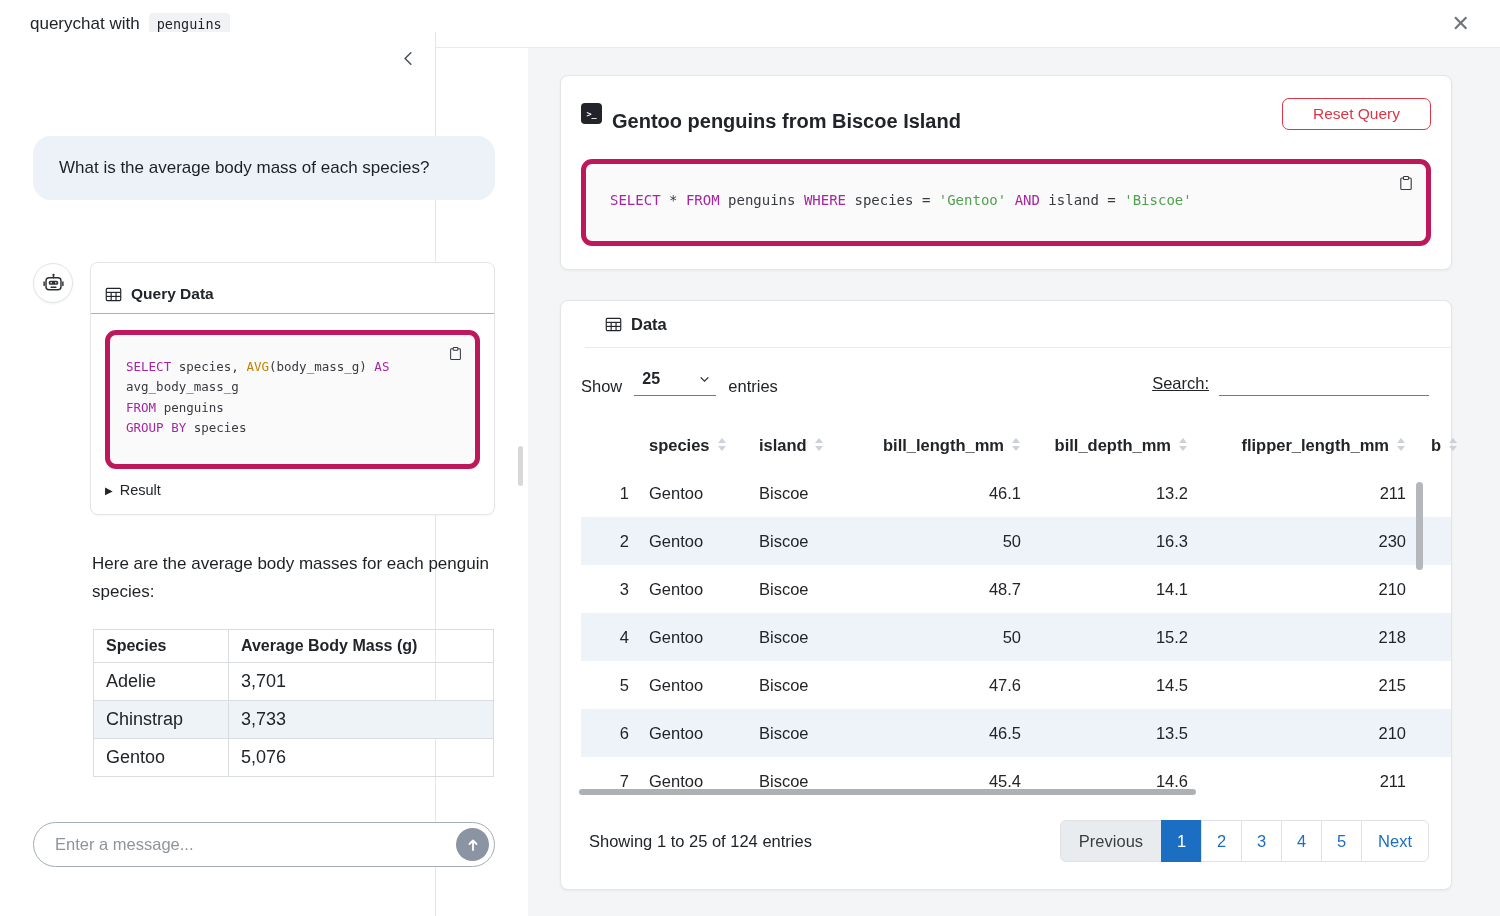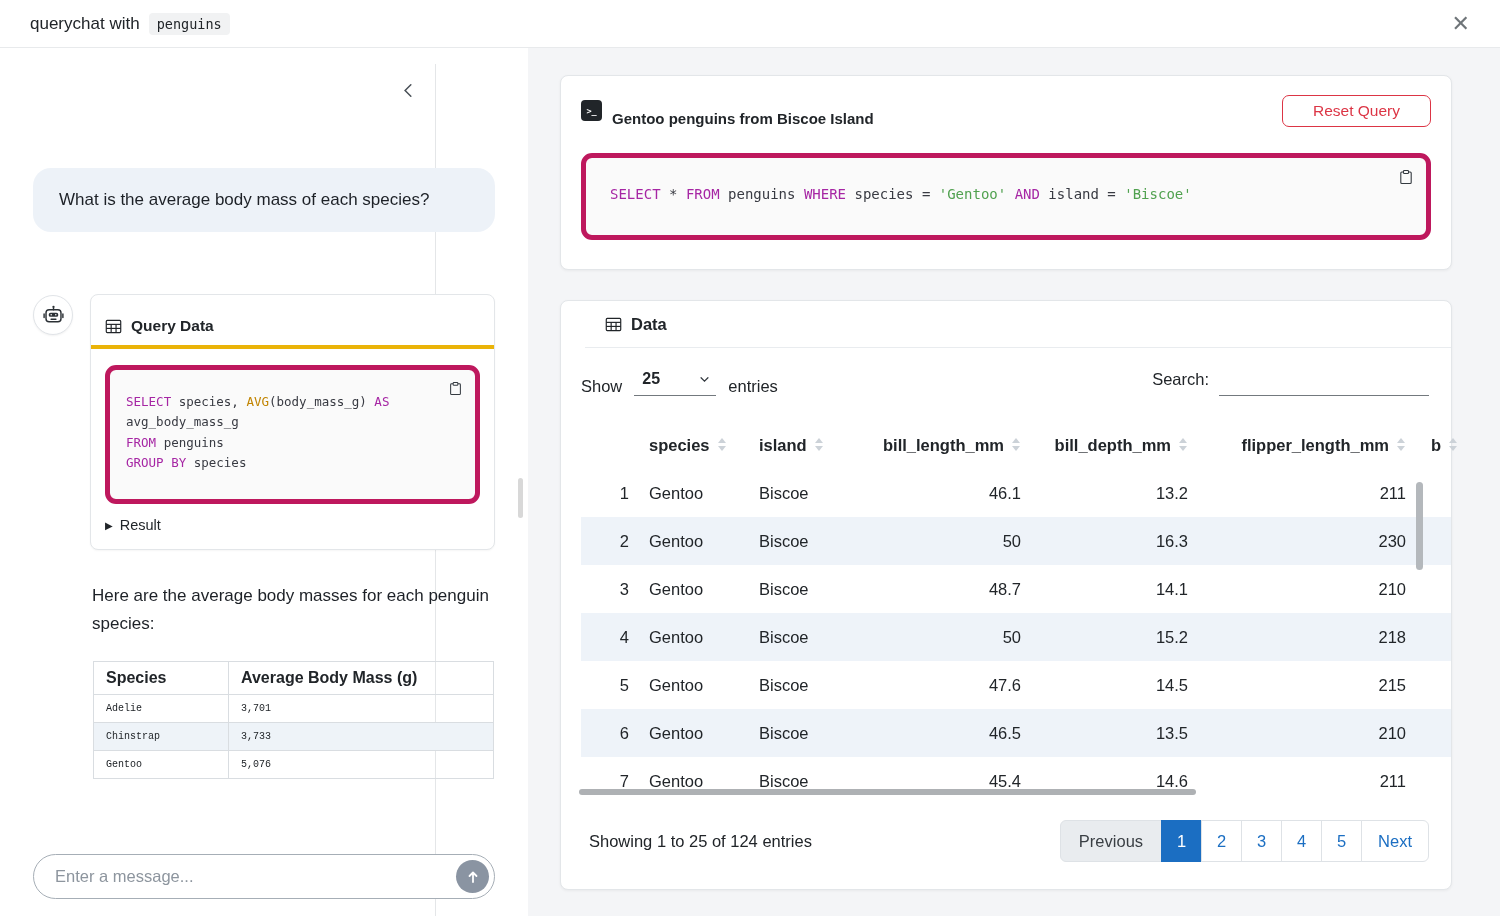--- a/index.html
+++ b/index.html
@@ -9,32 +9,32 @@
   
   .topbar { position:absolute; left:0; top:0; width:1500px; height:48px; background:#fff;
     border-bottom:1px solid #e8eaec; display:flex; align-items:center; padding:0 22px 0 30px; }
   .topbar .title { font-size:17px; display:flex; align-items:center; gap:9px; }
   .chip { font-family:"DejaVu Sans Mono", monospace; font-size:13.5px; background:#f1f2f3;
     padding:3px 8px; border-radius:4px; }
   .close-btn { margin-left:auto; background:none; border:none; font-size:22px; color:#6f7579;
     cursor:pointer; line-height:1; padding:4px 8px; }
 
   
-  .chat-panel { position:absolute; left:0; top:64px; width:436px; bottom:0; background:#fff;
+  .chat-panel { position:absolute; left:0; top:32px; width:436px; bottom:0; background:#fff;
     border-right:1px solid #e4e6e8; }
   .collapse-btn { position:absolute; top:14px; right:14px; background:none; border:none; cursor:pointer; padding:4px; }
   .bubble { position:absolute; top:104px; left:33px; width:462px; padding:18px 26px;
     border-radius:18px; background:#edf2f8; font-size:17px; line-height:1.62; color:#1d2127; }
   .bot-avatar { position:absolute; top:231px; left:33px; width:40px; height:40px; background:#fff;
     border:1px solid #e1e4e8; border-radius:50%; display:flex; align-items:center; justify-content:center;
     box-shadow:0 1px 2px rgba(0,0,0,.05); }
 
   .tool-card { position:absolute; top:230px; left:90px; width:405px; background:#fff;
     border:1px solid #e3e6e9; border-radius:8px; box-shadow:0 1px 2px rgba(0,0,0,.04); }
-  .tc-header { display:flex; align-items:flex-start; padding:12px 14px 10px; border-bottom:4px solid #eab308; }
+  .tc-header { display:flex; align-items:flex-start; padding:12px 14px 10px; border-bottom:1px solid #eab308; }
   .tc-title-group { display:flex; align-items:center; gap:9px; margin-top:10px; }
   .tc-title { font-weight:700; font-size:15.5px; }
   .tc-right { margin-left:auto; display:flex; align-items:flex-start; gap:10px; }
   .tc-subtitle { width:180px; text-align:right; font-style:italic; font-size:12.5px;
     color:#6c757d; line-height:1.28; }
   .minus-btn { background:none; border:none; font-size:20px; color:#212529; cursor:pointer; margin-top:8px; line-height:1; }
   .tc-body { padding:16px 14px 16px; }
 
   .codebox { position:relative; background:#fafafa; border:5px solid #be185d; border-radius:11px;
     font-family:"DejaVu Sans Mono", monospace; color:#383a42; }
@@ -45,21 +45,21 @@
 
   .result-row { margin-top:13px; display:flex; align-items:center; gap:7px; font-size:14.5px; cursor:pointer;
     background:none; border:none; font-family:inherit; color:#212529; }
   .tri { font-size:10px; }
 
   .answer { position:absolute; top:518px; left:92px; width:404px; font-size:17px; line-height:1.65; color:#1d2127; }
 
   .mini-table { position:absolute; top:597px; left:93px; width:401px; }
   .mini-table table { border-collapse:collapse; width:401px; }
   .mini-table th { font-size:16px; font-weight:700; text-align:left; padding:7px 12px; border:1px solid #d9dde1; }
-  .mini-table td { font-family:Liberation Mono, monospace; font-size:10px; padding:8px 12px; border:1px solid #d9dde1; }
+  .mini-table td { font-family:Liberation Sans, sans-serif; font-size:18px; padding:8px 12px; border:1px solid #d9dde1; }
   .mini-table th:first-child, .mini-table td:first-child { width:135px; }
   .mini-table tbody tr:nth-child(even) { background:#eef3f8; }
 
   .chat-input-wrap { position:absolute; top:790px; left:33px; width:462px; height:45px; }
   .chat-input { width:100%; height:100%; border:1px solid #a6aeb6; border-radius:23px; padding:0 52px 0 21px;
     font-size:16.5px; font-family:inherit; color:#212529; outline:none; background:#fff; }
   .chat-input::placeholder { color:#8d959e; }
   .send-btn { position:absolute; right:6px; top:6px; width:33px; height:33px; border:none; border-radius:50%;
     background:#8a94a2; display:flex; align-items:center; justify-content:center; cursor:pointer; }
   .chat-scroll-thumb { position:absolute; top:414px; left:518px; width:5px; height:40px;
@@ -68,32 +68,32 @@
   
   .main-panel { position:absolute; left:528px; top:48px; right:0; bottom:0; background:#f4f5f7; }
   .card { position:absolute; background:#fff; border:1px solid #e3e6e9; border-radius:8px;
     box-shadow:0 1px 3px rgba(0,0,0,.05); }
   .card-query { left:32px; top:27px; width:892px; height:195px; }
   .cq-header { display:flex; align-items:center; padding:18px 20px 0; }
   .cq-title-group { display:flex; align-items:center; gap:10px; }
   .term-icon { width:21px; height:21px; background:#212529; border-radius:4px; display:flex;
     align-items:center; justify-content:center; }
   .term-glyph { color:#fff; font-family:"DejaVu Sans Mono", monospace; font-size:8.5px; font-weight:700; letter-spacing:0; }
-  .cq-title { font-weight:700; font-size:15px;margin-top:16px; }
+  .cq-title { font-weight:700; font-size:20px;margin-top:16px; }
   .reset-btn { margin-left:auto; background:#fff; border:1px solid #dc3545; color:#dc3545;
     font-size:15.5px; font-family:inherit; padding:6px 30px; border-radius:7px; cursor:pointer; }
 
   .card-data { left:32px; top:252px; width:892px; height:590px; }
   .dc-header { height:47px; border-bottom:1px solid #e9ecef; display:flex; align-items:center; gap:9px; padding:0 20px;margin-left:24px; }
   .dc-title { font-weight:700; font-size:16.5px; }
   .dc-controls { display:flex; justify-content:space-between; align-items:flex-end; margin:20px 22px 0 20px; }
   .show-group { display:flex; align-items:flex-end; gap:12px; font-size:16.5px; }
   .length-select { display:inline-flex; align-items:center; justify-content:space-between; width:82px;
     border-bottom:1px solid #73797e; padding:2px 6px 7px 8px; cursor:pointer; font-size:16px;font-weight:bold; }
-  .search-group { display:flex; align-items:flex-start; gap:10px; font-size:16.5px; }
+  .search-group { display:flex; align-items:center; gap:10px; font-size:16.5px;text-decoration:underline; }
   .search-input { width:210px; border:none; border-bottom:1px solid #73797e; background:transparent;
     outline:none; font-size:16px; font-family:inherit; padding:2px 4px 5px; }
 
   .dt { border-collapse:collapse; table-layout:fixed; width:871px; font-size:16.5px; color:#212529; }
   .dt th { font-weight:700; padding-bottom:14px; white-space:nowrap; }
   .dt td { height:48px; padding-top:0; padding-bottom:0; white-space:nowrap; }
   .dt th:nth-child(1), .dt td:nth-child(1) { width:48px; text-align:right; }
   .dt th:nth-child(2), .dt td:nth-child(2) { width:110px; text-align:left; padding-left:20px; }
   .dt th:nth-child(3), .dt td:nth-child(3) { width:100px; text-align:left; padding-left:20px; }
   .dt th:nth-child(4), .dt td:nth-child(4) { width:182px; text-align:right; }

